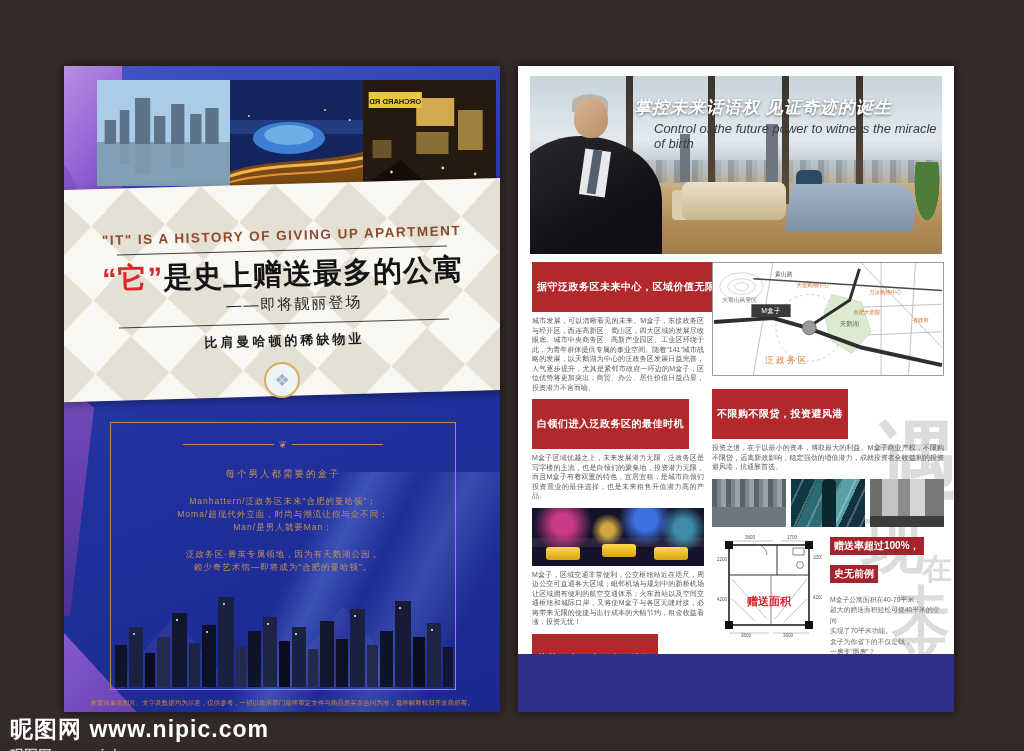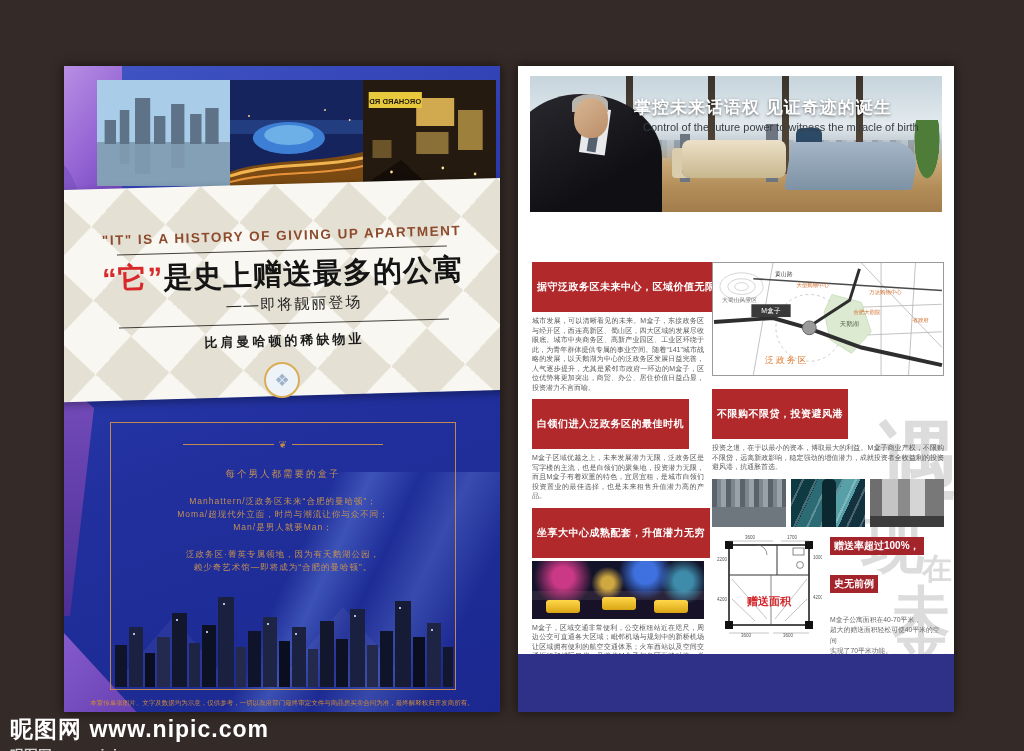--- a/index.html
+++ b/index.html
@@ -45,43 +45,43 @@
   .gold-heading{margin-top:18px;text-align:center;color:#c49053;font-size:9.5px;letter-spacing:2px;}
   .gold-para{margin-top:14px;text-align:center;color:#c49053;font-size:8.5px;line-height:13px;letter-spacing:1px;}
   .skyline{position:absolute;left:2px;right:2px;bottom:2px;height:100px;}
   .lf-disclaimer{position:absolute;left:8px;right:8px;top:633px;text-align:center;color:#d08a38;font-size:6.5px;}
 
   
   .flyer-right{position:absolute;left:518px;top:66px;width:436px;height:646px;background:#ffffff;
     overflow:hidden;box-shadow:0 0 10px rgba(0,0,0,.6);}
   .bg-char{position:absolute;color:#dcdcdc;font-weight:bold;z-index:0;line-height:1;}
 
-  .rf-header{position:absolute;left:12px;top:10px;right:12px;height:136px;overflow:hidden;z-index:1;
-    background:linear-gradient(180deg,#c6d4dc 0%,#e3eaee 36%,#bfcad1 50%,#c8a876 64%,#b28d58 82%,#a37c4c 100%);}
+  .rf-header{position:absolute;left:12px;top:10px;right:12px;height:178px;overflow:hidden;z-index:1;
+    background:linear-gradient(180deg,#c6d4dc 0%,#e3eaee 36%,#bfcad1 50%,#c8a876 64%,#b28d58 82%,#a37c4c 100%);font-style:italic;}
   .rf-city{position:absolute;left:0;right:0;top:47%;height:13%;opacity:.75;
     background:repeating-linear-gradient(90deg,rgba(88,99,110,.55) 0 6px,rgba(128,138,148,.45) 6px 11px,rgba(160,168,175,.35) 11px 18px);}
   .tower{position:absolute;background:#6d7680;}
   .mull{position:absolute;top:0;height:72%;width:7px;background:linear-gradient(#3b342c,#5a4a3a);}
   .rf-man-body{position:absolute;left:-18px;bottom:0;width:150px;height:118px;border-radius:60% 70% 0 0;
     background:linear-gradient(150deg,#2a2a30,#101014 70%);}
   .rf-man-shirt{position:absolute;left:52px;bottom:58px;width:26px;height:46px;background:#e8e9ea;transform:rotate(8deg);}
   .rf-man-tie{position:absolute;left:60px;bottom:60px;width:9px;height:44px;background:#55606e;transform:rotate(9deg);}
   .rf-man-head{position:absolute;left:44px;top:22px;width:34px;height:40px;border-radius:50% 50% 45% 45%;
     background:linear-gradient(140deg,#d9b694,#b98e68);}
   .rf-man-hair{position:absolute;left:42px;top:18px;width:36px;height:18px;border-radius:50% 50% 0 0;background:#b9b4ac;}
   .rf-sofa{position:absolute;left:152px;bottom:34px;width:104px;height:38px;border-radius:8px;
     background:linear-gradient(#ece1c8,#c8b78e);box-shadow:-14px 4px 0 -4px #d9cdae;}
   .rf-desk{position:absolute;right:26px;bottom:22px;width:128px;height:48px;border-radius:4px 26px 4px 4px;
     background:linear-gradient(#a3b5c6,#7e92a5);transform:skewX(-9deg);}
   .rf-chair{position:absolute;right:120px;bottom:40px;width:26px;height:44px;border-radius:6px 6px 0 0;background:#2c4a66;}
   .rf-plant{position:absolute;right:0px;bottom:26px;width:30px;height:66px;
     background:radial-gradient(ellipse at 50% 28%,#4e7d3a 0 58%,transparent 60%);}
   .rf-title{position:absolute;left:104px;top:20px;color:#fff;font-size:17px;font-weight:bold;letter-spacing:1px;
     text-shadow:0 1px 3px rgba(0,0,0,.55);z-index:2;}
-  .rf-subtitle{position:absolute;left:113px;top:45px;color:#373d42;font-size:11px;z-index:2;}
+  .rf-subtitle{position:absolute;left:124px;top:45px;color:#373d42;font-size:13px;z-index:2;}
 
   .col-l{position:absolute;left:14px;top:196px;width:172px;z-index:1;}
   .col-r{position:absolute;left:194px;top:196px;width:232px;z-index:1;}
   .sec-h{display:inline-block;background:#b2292c;color:#fff;font-size:10px;font-weight:bold;
     padding:18px 5px;letter-spacing:.5px;white-space:nowrap;}
   .sec-b{font-size:7px;color:#595959;line-height:9.5px;text-align:justify;margin:4px 0 7px;}
   .photo-street{width:100%;height:58px;margin:3px 0 4px;position:relative;overflow:hidden;
     background:
       radial-gradient(circle at 18% 28%,rgba(235,64,150,.85) 0 7%,transparent 20%),
       radial-gradient(circle at 66% 20%,rgba(70,130,255,.85) 0 9%,transparent 22%),
@@ -101,21 +101,21 @@
     linear-gradient(#dae0e5,#eef1f3);}
   .photo-window-man{position:relative;overflow:hidden;
     background:repeating-linear-gradient(115deg,transparent 0 10px,rgba(255,255,255,.25) 10px 12px),
     linear-gradient(115deg,#0e3a44 0 28%,#2c6a74 28% 55%,#57a0a8 55% 72%,#123240 72%);}
   .wm-sil{position:absolute;left:42%;bottom:0;width:14px;height:30px;border-radius:5px 5px 0 0;background:#0b2830;}
   .photo-office{background:linear-gradient(to top,#3c3c3c 0 22%,transparent 22%),
     linear-gradient(90deg,#6e6e6e 0 16%,#c4c4c4 16% 38%,#8b8b8b 38% 54%,#d5d5d5 54% 74%,#787878 74%);}
   .gift-wrap{position:relative;margin-top:6px;height:160px;}
   .floorplan{position:absolute;left:4px;top:0;width:106px;height:112px;}
   .gift-text{position:absolute;left:118px;top:2px;width:112px;}
-  .gift-h{display:inline-block;background:#a4242c;color:#fff;font-size:10px;font-weight:bold;padding:2px 4px;margin-bottom:18px;}
+  .gift-h{display:inline-block;background:#a4242c;color:#fff;font-size:10px;font-weight:bold;padding:2px 4px;margin-bottom:8px;}
   .gift-b{font-size:6.8px;color:#666;line-height:10.5px;margin-top:4px;}
   .rf-bluebar{position:absolute;left:0;right:0;top:588px;height:58px;background:#2e3187;z-index:3;}
 
   
   .wm-site{position:absolute;left:10px;top:714px;color:#fff;font-size:23px;font-weight:bold;letter-spacing:1px;}
   .wm-cut{position:absolute;left:10px;top:747px;height:4px;overflow:hidden;color:#cfcfcf;font-size:14px;font-weight:bold;}
   .wm-id{position:absolute;right:0px;top:720px;background:#3b332e;color:#ddd;font-size:13px;padding:4px 12px;}
 </style>
 </head>
 <body>
@@ -279,21 +279,20 @@
       <div class="rf-plant"></div>
       <div class="rf-title">掌控未来话语权  见证奇迹的诞生</div>
       <div class="rf-subtitle">Control of the future power to witness the miracle of birth</div>
     </div>
 
     <div class="col-l">
       <span class="sec-h">据守泛政务区未来中心，区域价值无限</span>
       <div class="sec-b">城市发展，可以清晰看见的未来。M盒子，东接政务区与经开区，西连高新区、蜀山区，四大区域的发展尽收眼底。城市中央商务区、高新产业园区、工业区环绕于此，为青年群体提供专属的事业空间。随着“141”城市战略的发展，以天鹅湖为中心的泛政务区发展日益完善，人气逐步提升，尤其是紧邻市政府一环边的M盒子，区位优势将更加突出，商贸、办公、居住价值日益凸显，投资潜力不言而喻。</div>
       <span class="sec-h">白领们进入泛政务区的最佳时机</span>
       <div class="sec-b">M盒子区域优越之上，未来发展潜力无限，泛政务区是写字楼的主流，也是白领们的聚集地，投资潜力无限，而且M盒子有着双重的特色，宜居宜租，是城市白领们投资置业的最佳选择，也是未来租售升值潜力高的产品。</div>
-      <span class="sec-h">坐享大中心成熟配套，升值潜力无穷</span>
       <div class="photo-street">
         <div class="taxi" style="left:14px;"></div>
         <div class="taxi" style="left:70px;bottom:9px;"></div>
         <div class="taxi" style="left:122px;"></div>
       </div>
       <div class="sec-b">M盒子，区域交通非常便利，公交枢纽站近在咫尺，周边公交可直通各大区域；毗邻机场与规划中的新桥机场让区域拥有便利的航空交通体系；火车西站以及空间交通枢纽和城际口岸，又将使M盒子与各区无缝对接，必将带来无限的便捷与出行成本的大幅节约，租金收益看涨，投资无忧！</div>
       <span class="sec-h">菁英人士，生活必须惊艳</span>
       <div class="photo-pair">
         <div class="photo-meeting"></div>
         <div class="photo-team"></div>

